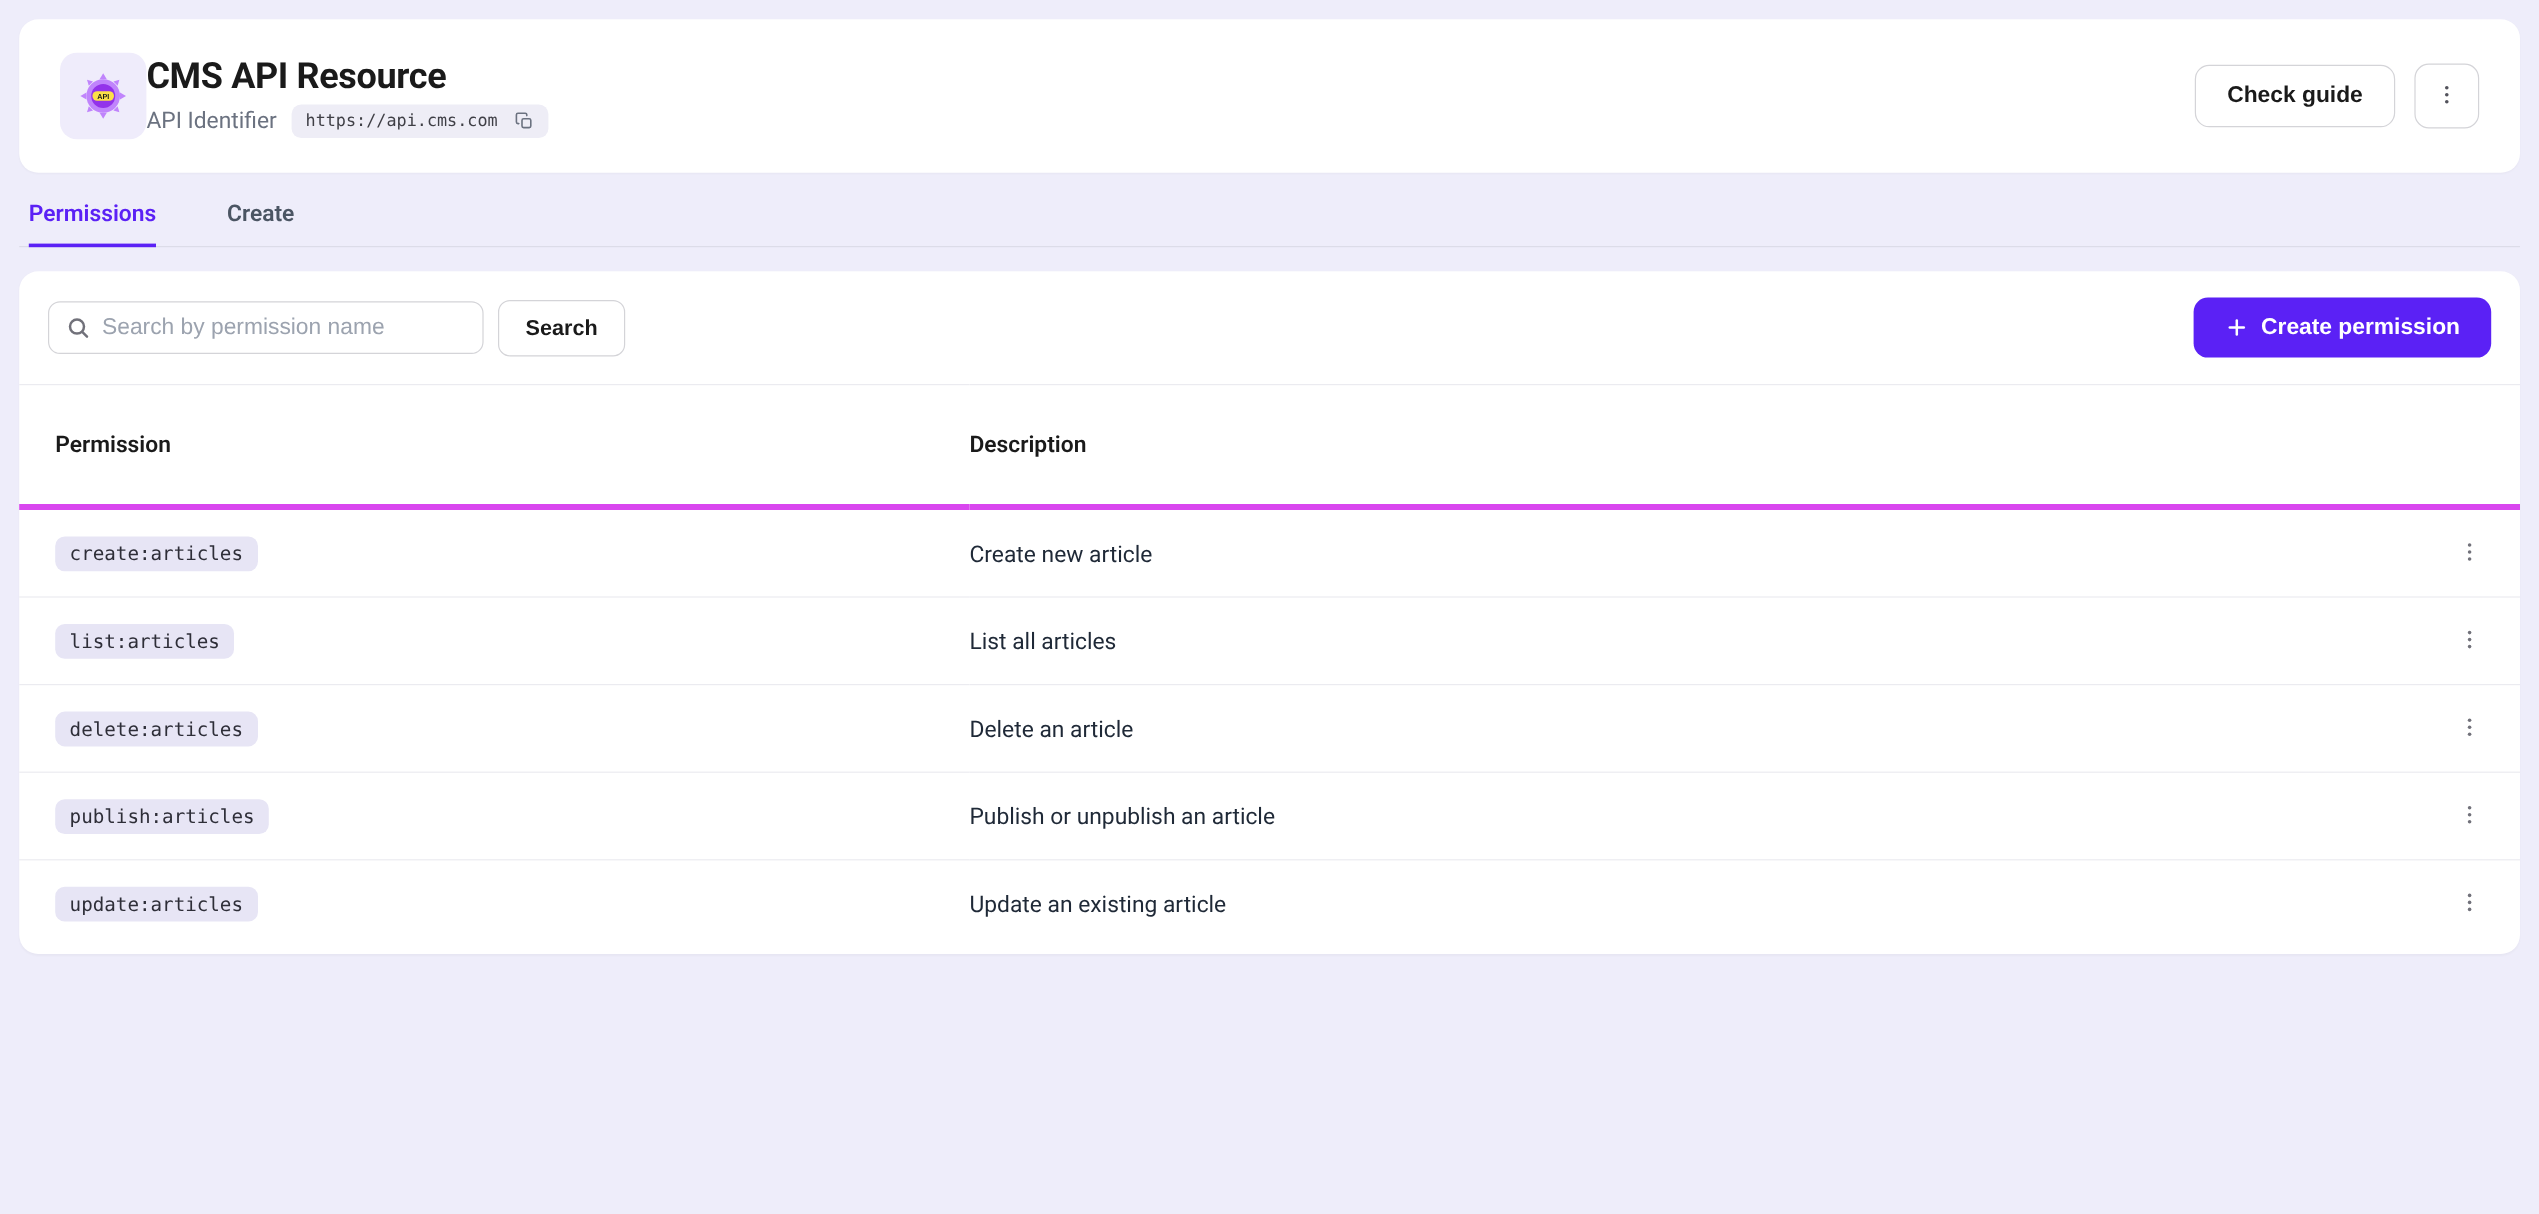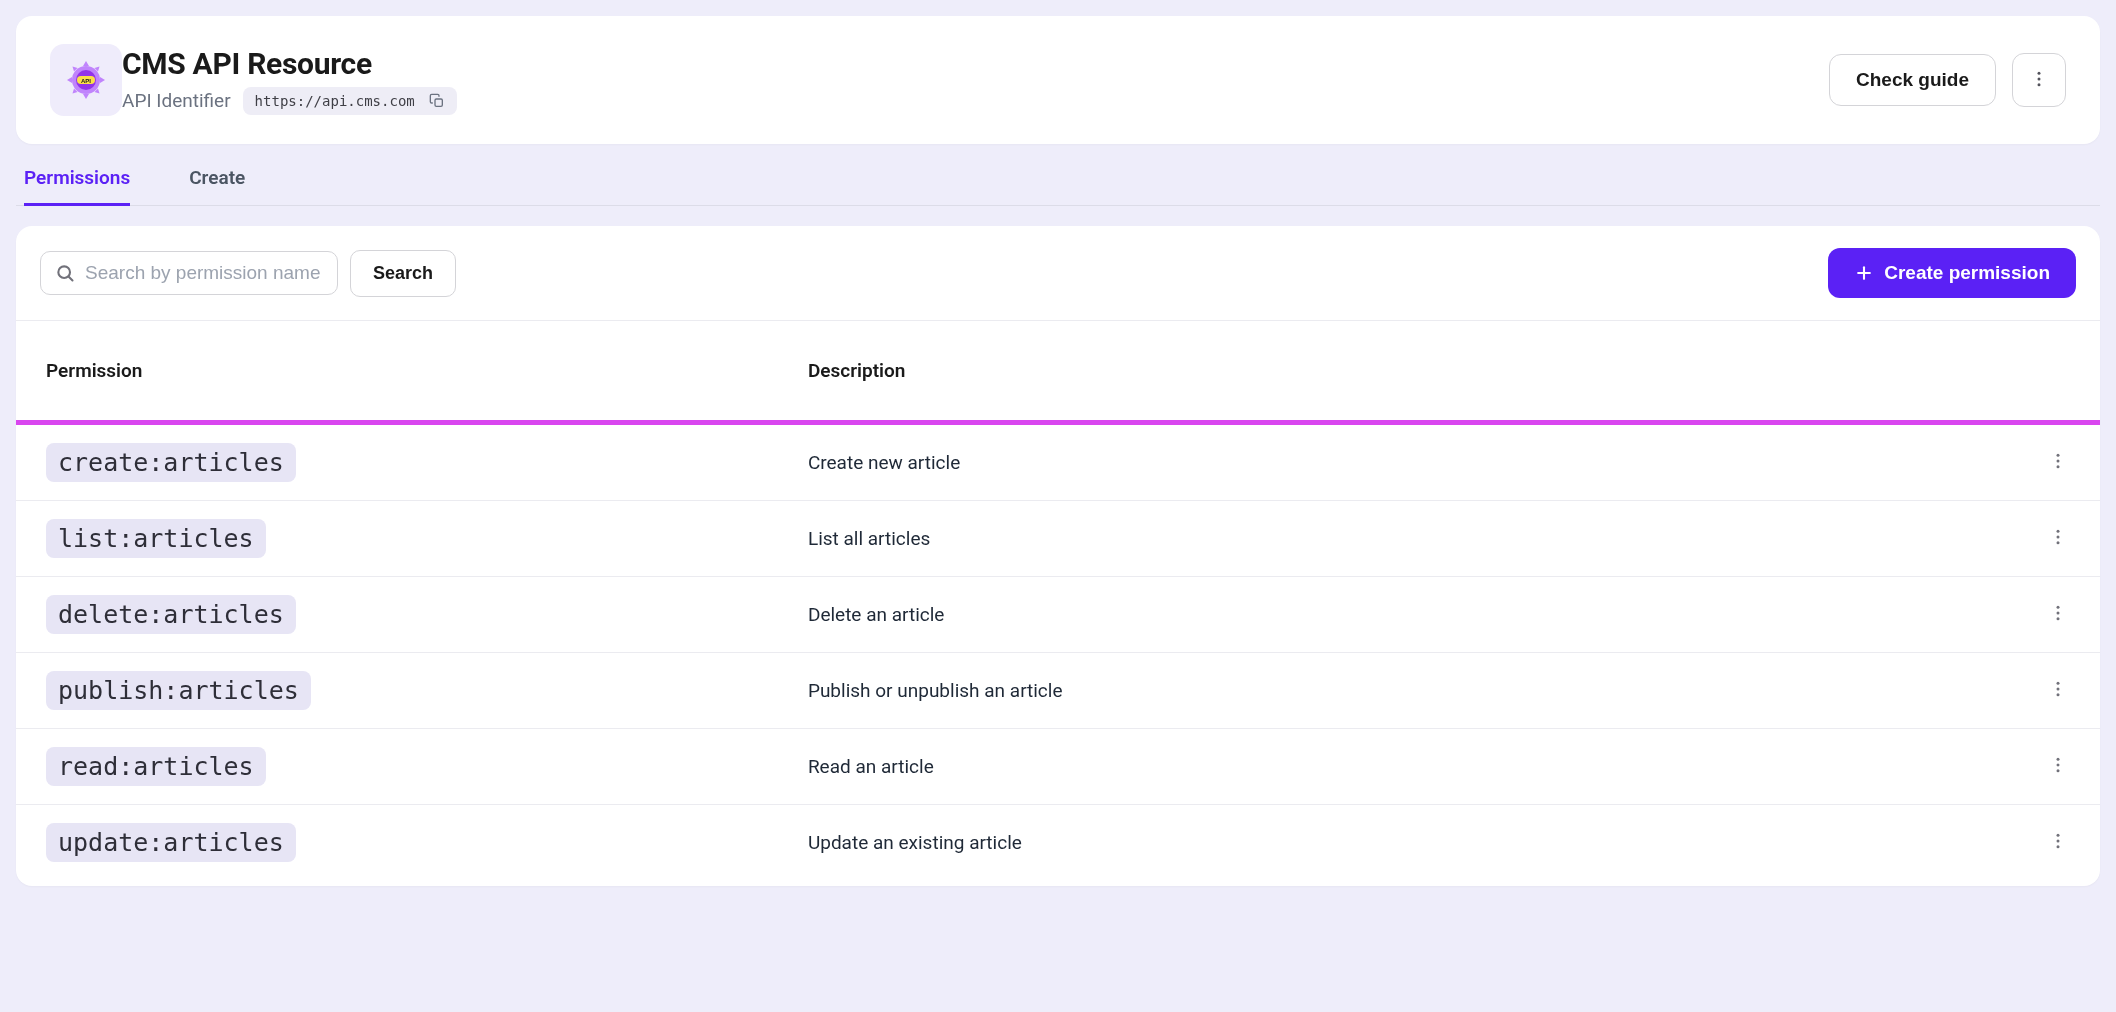--- a/index.html
+++ b/index.html
@@ -170,21 +170,21 @@
     }
 
     .search-input-wrapper {
       position: relative;
       display: flex;
       align-items: center;
       border: 1px solid #d4d4d8;
       border-radius: 10px;
       background: #ffffff;
       padding: 10px 14px;
-      width: 298px;
+      width: 363px;
     }
 
     .search-icon {
       color: #71717a;
       display: inline-flex;
       margin-right: 10px;
     }
 
     .search-input {
       border: none;
@@ -266,21 +266,21 @@
 
     .col-actions {
       width: 90px;
     }
 
     .permission-tag {
       display: inline-block;
       background: #e7e5f5;
       color: #2e2e38;
       font-family: ui-monospace, SFMono-Regular, Menlo, Monaco, Consolas, monospace;
-      font-size: 25px;
+      font-size: 16px;
       padding: 5px 12px;
       border-radius: 8px;
     }
 
     .row-menu-btn {
       background: transparent;
       border: none;
       color: #71717a;
       cursor: pointer;
       display: flex;
@@ -438,33 +438,20 @@
             <button class="row-menu-btn">
               <span><svg width="20" height="20" viewBox="0 0 24 24" fill="currentColor">
                   <circle cx="12" cy="5" r="1.8"></circle>
                   <circle cx="12" cy="12" r="1.8"></circle>
                   <circle cx="12" cy="19" r="1.8"></circle>
                 </svg></span>
             </button>
           </td>
         </tr>
         <tr>
-          <td><span class="permission-tag">read:articles</span></td>
-          <td>Read an article</td>
-          <td>
-            <button class="row-menu-btn">
-              <span><svg width="20" height="20" viewBox="0 0 24 24" fill="currentColor">
-                  <circle cx="12" cy="5" r="1.8"></circle>
-                  <circle cx="12" cy="12" r="1.8"></circle>
-                  <circle cx="12" cy="19" r="1.8"></circle>
-                </svg></span>
-            </button>
-          </td>
-        </tr>
-        <tr>
           <td><span class="permission-tag">update:articles</span></td>
           <td>Update an existing article</td>
           <td>
             <button class="row-menu-btn">
               <span><svg width="20" height="20" viewBox="0 0 24 24" fill="currentColor">
                   <circle cx="12" cy="5" r="1.8"></circle>
                   <circle cx="12" cy="12" r="1.8"></circle>
                   <circle cx="12" cy="19" r="1.8"></circle>
                 </svg></span>
             </button>

